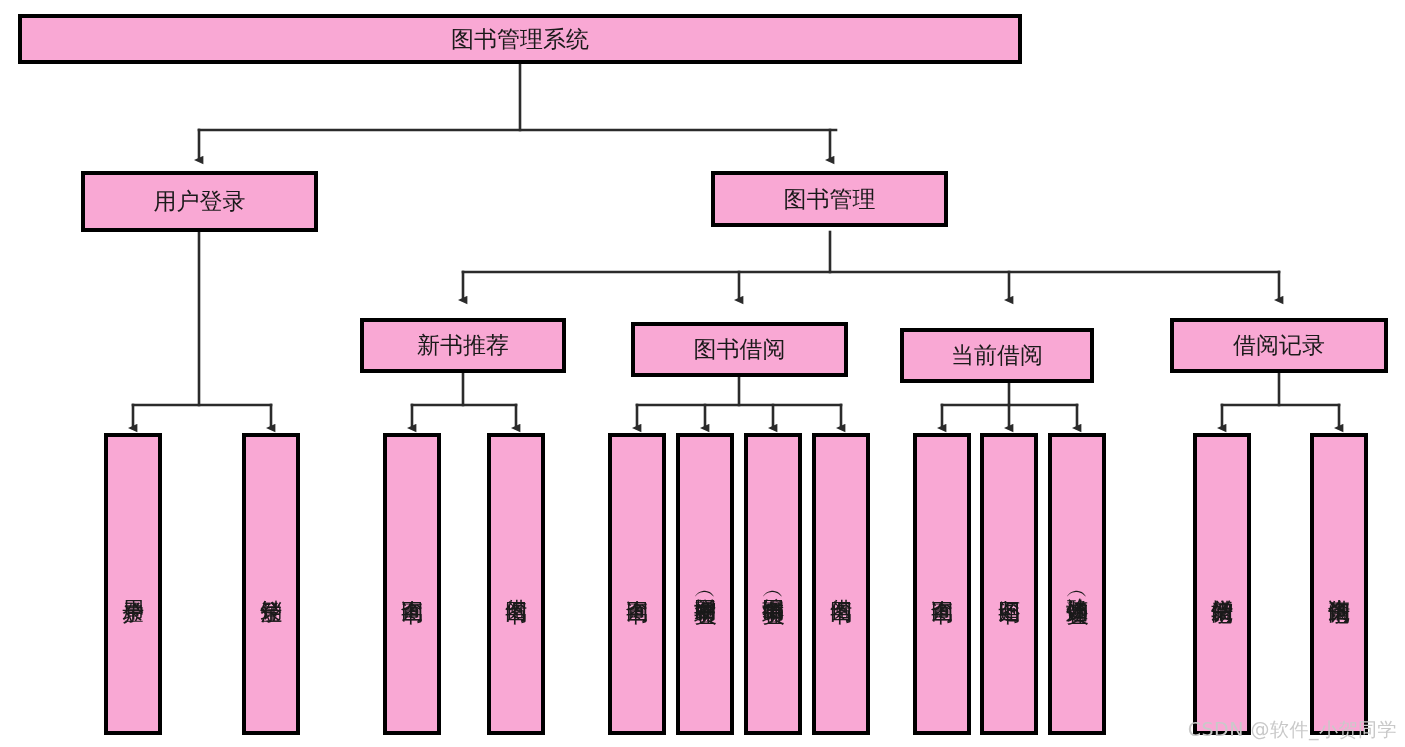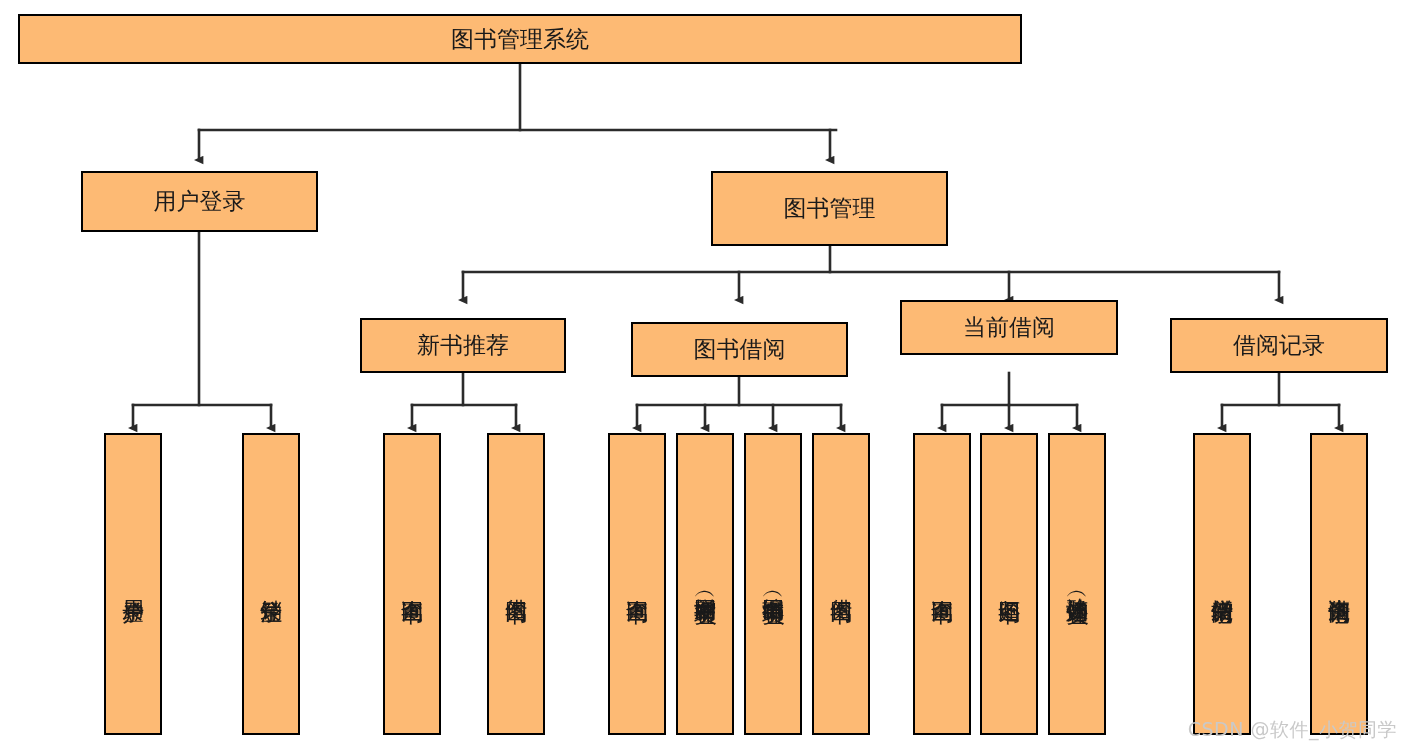--- a/index.html
+++ b/index.html
@@ -19,22 +19,22 @@
     position: absolute;
     left: 0;
     top: 0;
     width: 1405px;
     height: 747px;
     pointer-events: none;
   }
   .node {
     position: absolute;
     box-sizing: border-box;
-    background: #fdba74;
-    border: 2px solid #000000;
+    background: #f9a8d4;
+    border: 4px solid #000000;
     display: flex;
     align-items: center;
     justify-content: center;
     color: #1a1a1a;
     z-index: 2;
   }
   .node .label {
     display: block;
     text-align: center;
     line-height: 1.0;
@@ -126,31 +126,31 @@
     </g>
   </svg>
 
   <div class="node root h" style="left:18px; top:14px; width:1004px; height:50px;">
     <span class="label">图书管理系统</span>
   </div>
 
   <div class="node h" style="left:81px; top:171px; width:237px; height:61px;">
     <span class="label">用户登录</span>
   </div>
-  <div class="node h" style="left:711px; top:171px; width:237px; height:75px;">
+  <div class="node h" style="left:711px; top:171px; width:237px; height:56px;">
     <span class="label">图书管理</span>
   </div>
 
   <div class="node h" style="left:360px; top:318px; width:206px; height:55px;">
     <span class="label">新书推荐</span>
   </div>
   <div class="node h" style="left:631px; top:322px; width:217px; height:55px;">
     <span class="label">图书借阅</span>
   </div>
-  <div class="node h" style="left:900px; top:300px; width:218px; height:55px;">
+  <div class="node h" style="left:900px; top:328px; width:194px; height:55px;">
     <span class="label">当前借阅</span>
   </div>
   <div class="node h" style="left:1170px; top:318px; width:218px; height:55px;justify-content:center;">
     <span class="label">借阅记录</span>
   </div>
 
   <div class="node v" style="left:104px; top:433px; width:58px; height:302px;">
     <span class="label">用户登录</span>
   </div>
   <div class="node v" style="left:242px; top:433px; width:58px; height:302px;">

